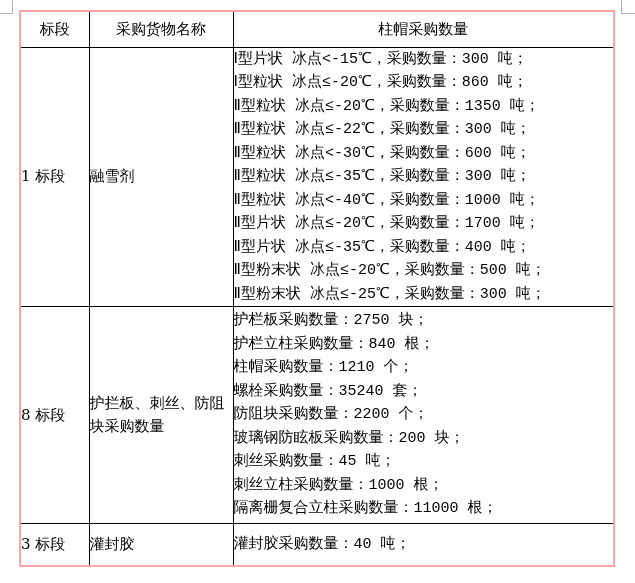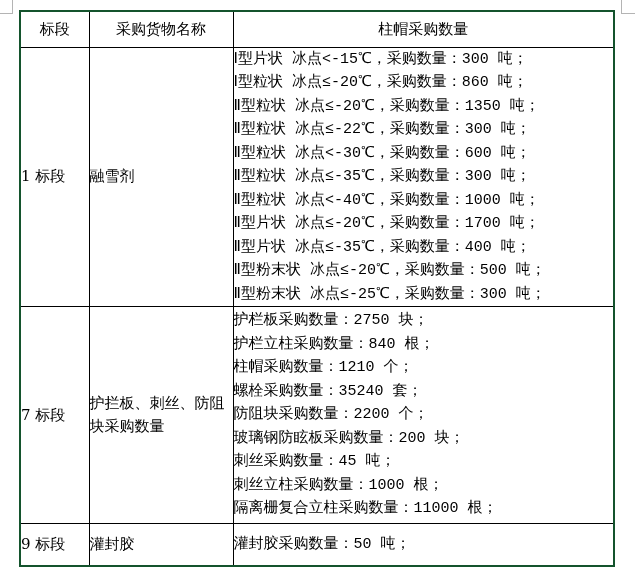--- a/index.html
+++ b/index.html
@@ -33,21 +33,21 @@
     border-left: 1px solid #b4b4b4;
     border-bottom: 1px solid #b4b4b4;
   }
   table.doc-table {
     position: absolute;
     left: 19px;
     top: 10px;
     width: 594px;
     border-collapse: collapse;
     table-layout: fixed;
-    border: 2px solid #14532d;
+    border: 2px solid #fca5a5;
     font-size: 15px;
   }
   table.doc-table th,
   table.doc-table td {
     border: 1px solid #000000;
     padding: 0;
     overflow: hidden;
   }
   col.c-section { width: 69px; }
   col.c-goods   { width: 144px; }
@@ -109,31 +109,31 @@
 Ⅱ型粒状 冰点≤-22℃，采购数量：300 吨；
 Ⅱ型粒状 冰点&lt;-30℃，采购数量：600 吨；
 Ⅱ型粒状 冰点≤-35℃，采购数量：300 吨；
 Ⅱ型粒状 冰点&lt;-40℃，采购数量：1000 吨；
 Ⅱ型片状 冰点≤-20℃，采购数量：1700 吨；
 Ⅱ型片状 冰点≤-35℃，采购数量：400 吨；
 Ⅱ型粉末状 冰点≤-20℃，采购数量：500 吨；
 Ⅱ型粉末状 冰点≤-25℃，采购数量：300 吨；</td>
     </tr>
     <tr class="row-2">
-      <td class="section-cell">7 标段</td>
+      <td class="section-cell">8 标段</td>
       <td class="goods-cell">护拦板、刺丝、防阻块采购数量</td>
       <td class="content-cell">护栏板采购数量：2750 块；
 护栏立柱采购数量：840 根；
 柱帽采购数量：1210 个；
 螺栓采购数量：35240 套；
 防阻块采购数量：2200 个；
 玻璃钢防眩板采购数量：200 块；
 刺丝采购数量：45 吨；
 刺丝立柱采购数量：1000 根；
 隔离栅复合立柱采购数量：11000 根；</td>
     </tr>
     <tr class="row-3">
-      <td class="section-cell">9 标段</td>
+      <td class="section-cell">3 标段</td>
       <td class="goods-cell">灌封胶</td>
-      <td class="content-cell">灌封胶采购数量：50 吨；</td>
+      <td class="content-cell">灌封胶采购数量：40 吨；</td>
     </tr>
   </tbody>
 </table>
 
 </body></html>

